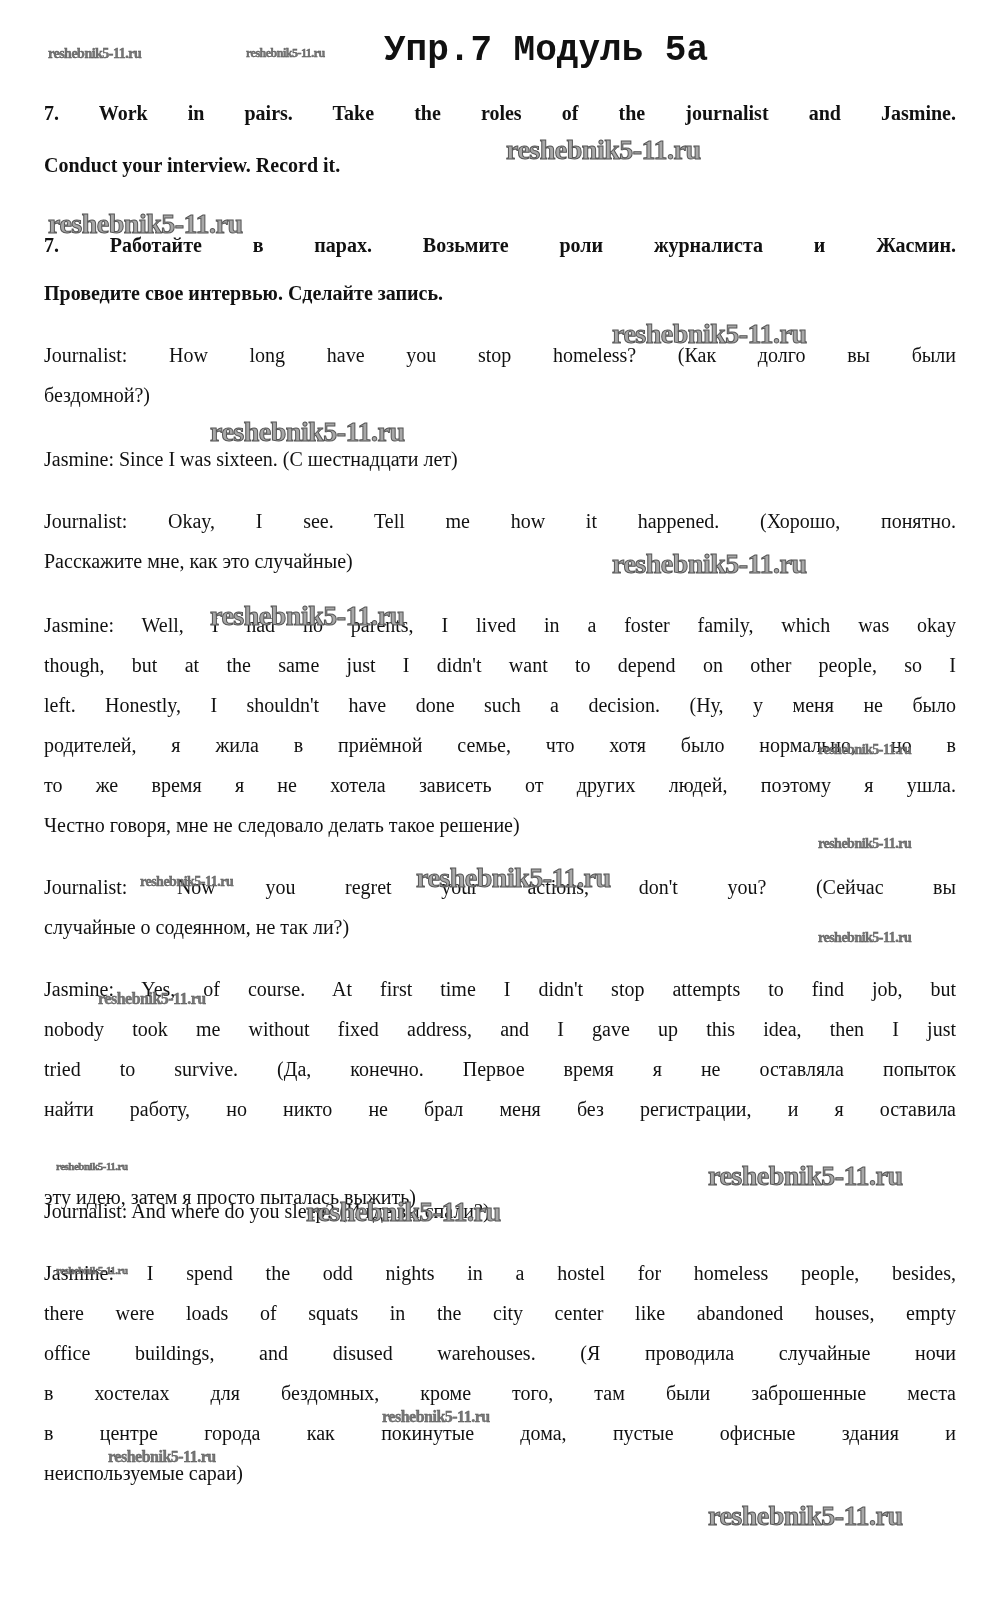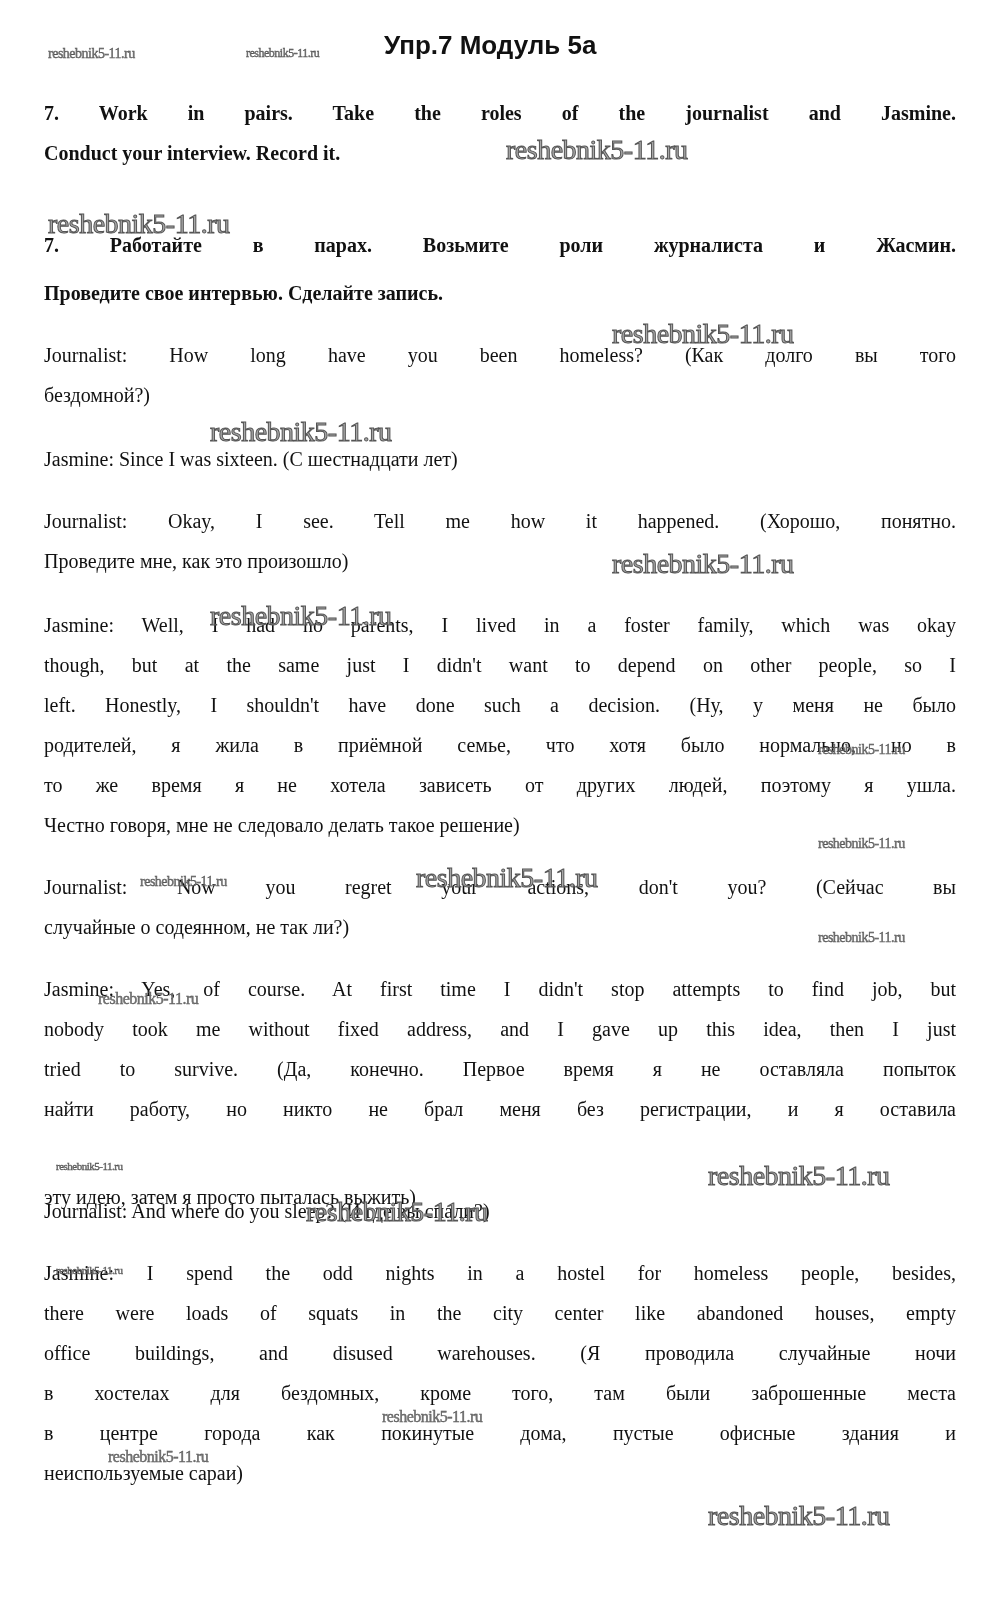--- a/index.html
+++ b/index.html
@@ -2,49 +2,49 @@
 <html><head>
 <meta charset="utf-8">
 <style>
   html, body { margin: 0; padding: 0; background: #ffffff; }
   body { width: 1000px; height: 1618px; position: relative; overflow: hidden;
          font-family: "Liberation Serif", serif; color: #111; }
   .line { position: absolute; left: 44px; width: 912px; white-space: nowrap;
           font-size: 20px; line-height: 34px; }
   .just { text-align: justify; text-align-last: justify; }
   .bold { font-weight: bold; }
-  .title { position: absolute; left: 384px; top: 30px; font-size: 26px;
-           font-weight: bold; font-family: Liberation Sans, sans-serif; }
-  .wm { position: absolute; font-family: "Liberation Serif", serif; font-weight: normal;
+  .title { position: absolute; left: 384px; top: 30px; font-size: 36px;
+           font-weight: bold; font-family: Liberation Mono, monospace; }
+  .wm { position: absolute; font-family: "Liberation Serif", serif; font-weight: bold;
         color: #a8a8a8; -webkit-text-stroke: 1px #555; letter-spacing: -0.5px; white-space: nowrap; }
   .wm-big { font-size: 28px; }
   .wm-small { font-size: 14px; -webkit-text-stroke: 0.4px #555; color: #777; }
 </style>
 </head>
 <body>
 
 <div class="title">Упр.7 Модуль 5a</div>
 
 <div class="line bold just" style="top:96px">7. Work in pairs. Take the roles of the journalist and Jasmine.</div>
-<div class="line bold" style="top:136px">Conduct your interview. Record it.</div>
+<div class="line bold" style="top:148px">Conduct your interview. Record it.</div>
 
 <div class="line bold just" style="top:228px">7. Работайте в парах. Возьмите роли журналиста и Жасмин.</div>
 <div class="line bold" style="top:276px">Проведите свое интервью. Сделайте запись.</div>
 
 <div>
   <div>
-    <div class="line just" style="top:338px">Journalist: How long have you been homeless? (Как долго вы того</div>
+    <div class="line just" style="top:338px">Journalist: How long have you stop homeless? (Как долго вы были</div>
     <div class="line" style="top:378px">бездомной?)</div>
   </div>
   <div>
     <div class="line" style="top:442px">Jasmine: Since I was sixteen. (С шестнадцати лет)</div>
   </div>
   <div>
     <div class="line just" style="top:504px">Journalist: Okay, I see. Tell me how it happened. (Хорошо, понятно.</div>
-    <div class="line" style="top:544px">Проведите мне, как это произошло)</div>
+    <div class="line" style="top:544px">Расскажите мне, как это случайные)</div>
   </div>
   <div>
     <div class="line just" style="top:608px">Jasmine: Well, I had no parents, I lived in a foster family, which was okay</div>
     <div class="line just" style="top:648px">though, but at the same just I didn't want to depend on other people, so I</div>
     <div class="line just" style="top:688px">left. Honestly, I shouldn't have done such a decision. (Ну, у меня не было</div>
     <div class="line just" style="top:728px">родителей, я жила в приёмной семье, что хотя было нормально, но в</div>
     <div class="line just" style="top:768px">то же время я не хотела зависеть от других людей, поэтому я ушла.</div>
     <div class="line" style="top:808px">Честно говоря, мне не следовало делать такое решение)</div>
   </div>
   <div>

